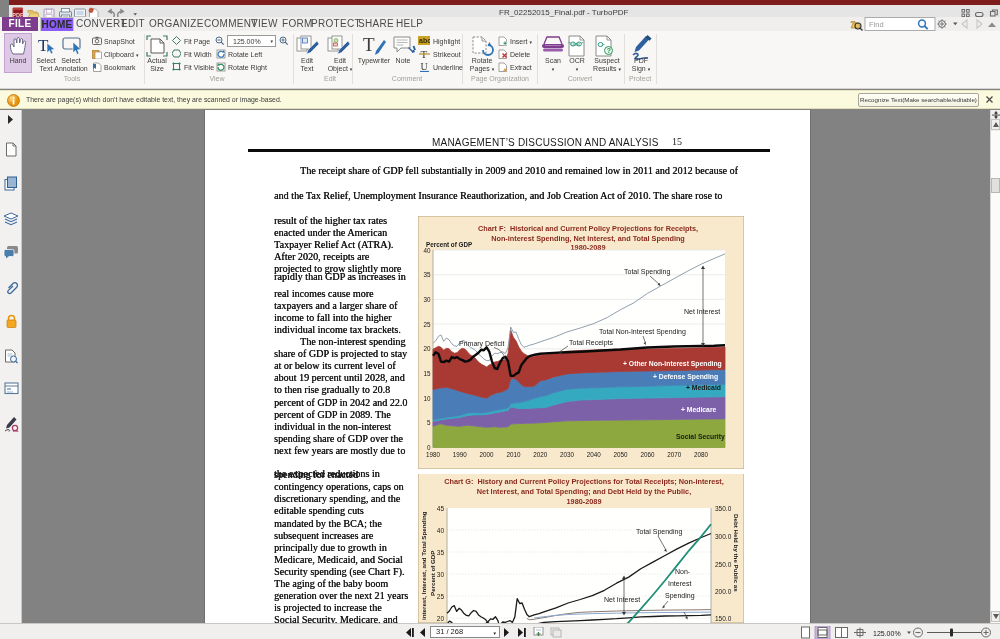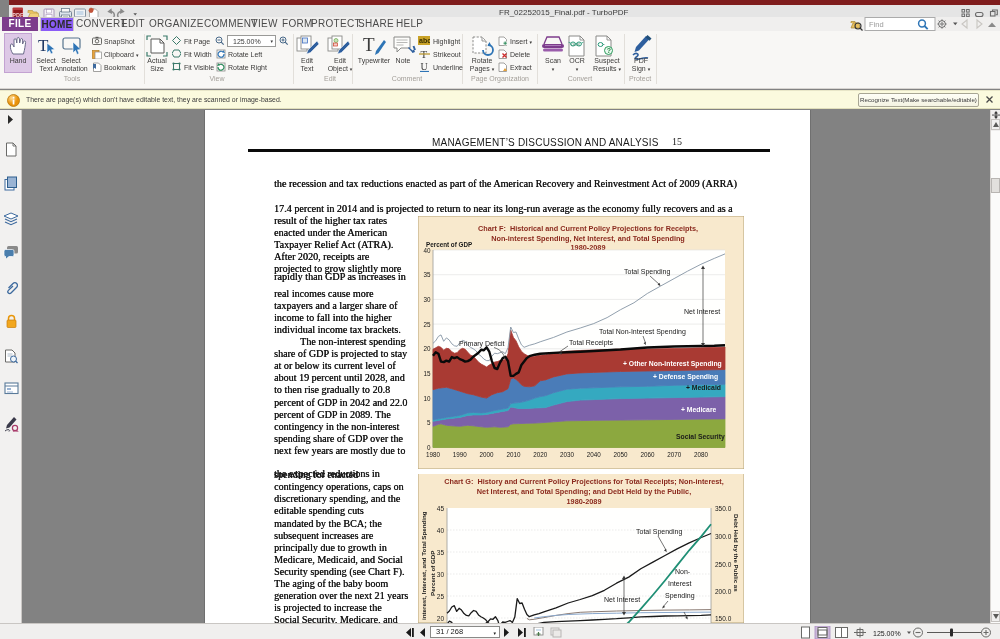--- a/index.html
+++ b/index.html
@@ -357,40 +357,40 @@
       <path d="M10 1 L3 9 L2 12.5 L5.5 11.5 L12.5 3.5 Z" fill="#3a3a4a"></path>
       <path d="M1 15 c3 -2.5 6 -1 4 .5" fill="none" stroke="#3a3a4a" stroke-width="1"></path>
       <circle cx="11" cy="12" r="2.6" fill="none" stroke="#a83a6a" stroke-width="1.2"></circle>
       <path d="M9.5 14.5 c-1 1.5 2 2 4 1 M12.5 14 l1.5 1.5" stroke="#a83a6a" stroke-width="1" fill="none"></path>
     </svg>
 </div>
 <div id="page" class="a">
  <div class="a" style="left:227px;top:27px;width:201px;white-space:nowrap;font-size:10px;color:#1a1a1a;letter-spacing:.2px">MANAGEMENT’S DISCUSSION AND ANALYSIS</div>
  <div class="a serif" style="left:467px;top:26px;font-size:10px;color:#1a1a1a">15</div>
  <div class="a" style="left:43px;top:39px;width:522px;height:2.5px;background:#0a0a0a"></div>
- <div class="lnw" style="top:67.6px">the recession and tax reductions enacted as part of the American Recovery and Reinvestment Act of 2009 (ARRA)</div>
- <div class="lnw" style="top:92.8px">17.4 percent in 2014 and is projected to return to near its long-run average as the economy fully recovers and as a</div>
+ <div class="lnw" style="top:55.0px;text-indent:26px">The receipt share of GDP fell substantially in 2009 and 2010 and remained low in 2011 and 2012 because of</div>
+ <div class="lnw" style="top:80.2px">and the Tax Relief, Unemployment Insurance Reauthorization, and Job Creation Act of 2010.  The share rose to</div>
  <div class="ln" style="top:105.0px">result of the higher tax rates</div>
  <div class="ln" style="top:117.1px">enacted under the American</div>
  <div class="ln" style="top:129.2px">Taxpayer Relief Act (ATRA).</div>
  <div class="ln" style="top:141.3px">After 2020, receipts are</div>
  <div class="ln" style="top:153.4px">projected to grow slightly more</div>
  <div class="ln" style="top:161px">rapidly than GDP as increases in</div>
  <div class="ln" style="top:177.6px">real incomes cause more</div>
  <div class="ln" style="top:189.7px">taxpayers and a larger share of</div>
  <div class="ln" style="top:201.8px">income to fall into the higher</div>
  <div class="ln" style="top:213.9px">individual income tax brackets.</div>
  <div class="ln" style="top:226.0px;text-indent:26px">The non-interest spending</div>
  <div class="ln" style="top:238.1px">share of GDP is projected to stay</div>
  <div class="ln" style="top:250.2px">at or below its current level of</div>
  <div class="ln" style="top:262.3px">about 19 percent until 2028, and</div>
  <div class="ln" style="top:274.4px">to then rise gradually to 20.8</div>
  <div class="ln" style="top:286.5px">percent of GDP in 2042 and 22.0</div>
  <div class="ln" style="top:298.6px">percent of GDP in 2089.  The</div>
- <div class="ln" style="top:310.7px">contingency in the non-interest</div>
+ <div class="ln" style="top:310.7px">individual in the non-interest</div>
  <div class="ln" style="top:322.8px">spending share of GDP over the</div>
  <div class="ln" style="top:334.9px">next few years are mostly due to</div>
  <div class="ln" style="top:358px">the expected reductions in</div>
  <div class="ln" style="top:359.1px">spending for enacted</div>
  <div class="ln" style="top:371.2px">contingency operations, caps on</div>
  <div class="ln" style="top:383.3px">discretionary spending, and the</div>
  <div class="ln" style="top:395.4px">editable spending cuts</div>
  <div class="ln" style="top:407.5px">mandated by the BCA; the</div>
  <div class="ln" style="top:419.6px">subsequent increases are</div>
  <div class="ln" style="top:431.7px">principally due to growth in</div>

